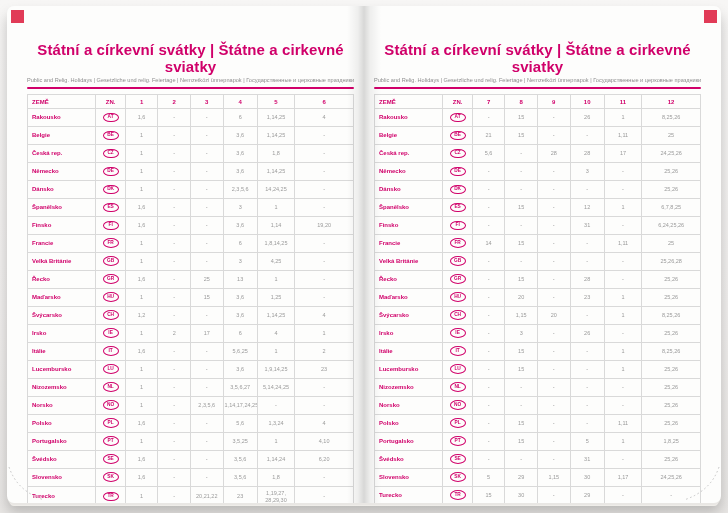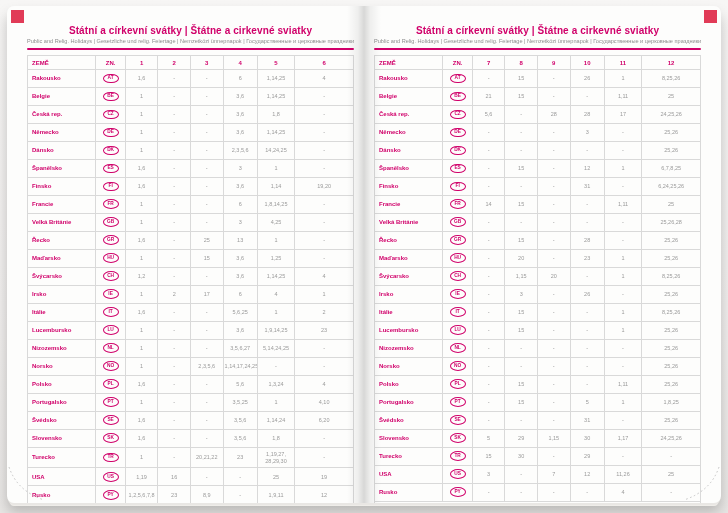--- a/index.html
+++ b/index.html
@@ -18,22 +18,22 @@
   .page.left{padding:10px 10px 0 20px;}
   .page.right{padding:10px 20px 0 10px;}
   .gutter{
     position:absolute;top:0;bottom:0;left:50%;width:34px;margin-left:-17px;pointer-events:none;
     background:linear-gradient(90deg,rgba(0,0,0,0) 0%,rgba(0,0,0,.06) 32%,rgba(0,0,0,.15) 50%,rgba(0,0,0,.06) 68%,rgba(0,0,0,0) 100%);
   }
   .corner-sq{position:absolute;width:13px;height:13px;background:#e13b57;top:4px;}
   .corner-sq.tl{left:4px;}
   .corner-sq.tr{right:4px;}
   .title{
-    margin:9px 0 2px;text-align:center;color:var(--accent);
-    font-size:10px;font-weight:bold;letter-spacing:.1px;
+    margin:25px 0 2px;text-align:center;color:var(--accent);
+    font-size:15px;font-weight:bold;letter-spacing:.1px;
   }
   .subtitle{text-align:center;color:#8d8d8d;font-size:5.6px;white-space:nowrap;}
   .rule{height:2px;background:var(--accent);margin-top:4px;border-radius:1px;}
   table.holidays{width:100%;border-collapse:collapse;table-layout:fixed;margin-top:5px;}
   table.holidays th,table.holidays td{border:1px solid var(--grid);overflow:hidden;}
   table.holidays th{
     color:var(--accent);font-size:6px;font-weight:bold;text-align:center;padding:3.5px 1px;
   }
   table.holidays th.country-h{text-align:left;padding-left:4px;}
   table.holidays td{

